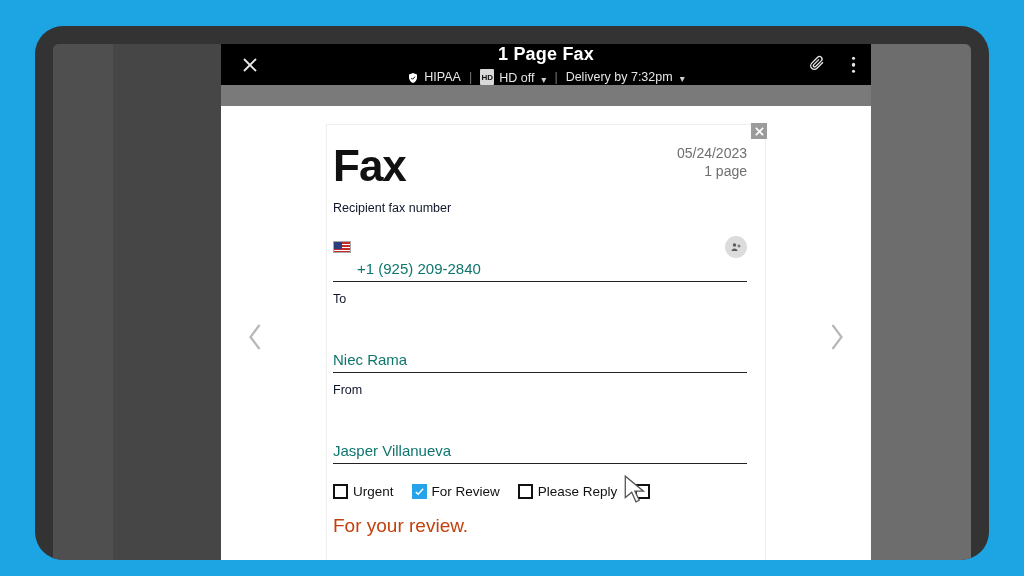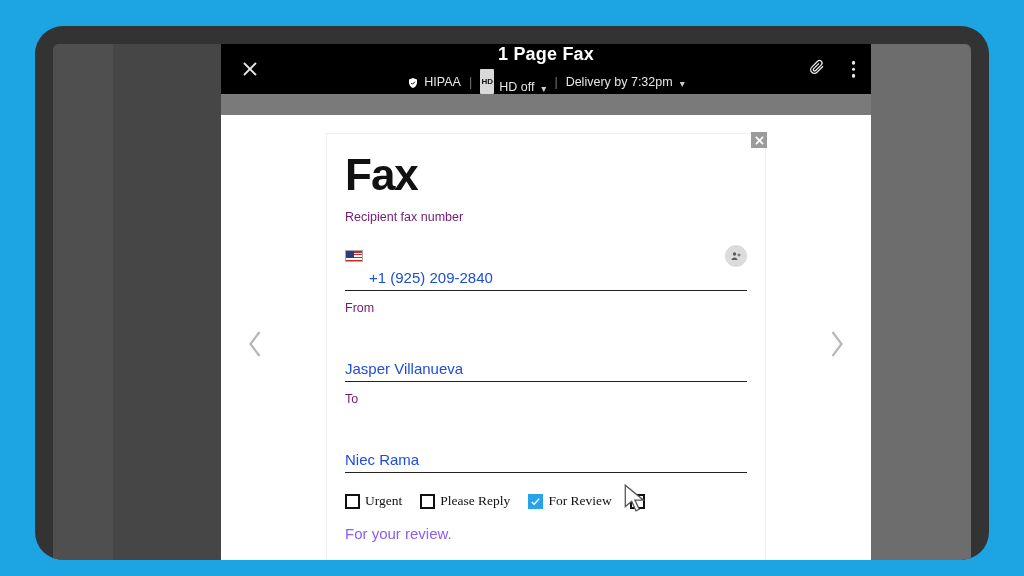--- a/index.html
+++ b/index.html
@@ -15,59 +15,59 @@
 
     .modal { position: absolute; left: 168px; top: 0; right: 100px; bottom: 0; display: flex; flex-direction: column; gap: 21px; }
     .modal-header { background: #000; color: #fff; height: 70px; position: relative; display: flex; flex-direction: column; align-items: center; justify-content: center; }
     .modal-title { font-size: 18px; font-weight: 600; letter-spacing: 0.2px; }
     .modal-subbar { display: flex; align-items: center; gap: 8px; font-size: 12.5px; color: #e6e6e6; margin-top: 4px; }
     .sep { color: #777; }
     .pill { display: inline-flex; align-items: flex-end; gap: 5px; }
     .chev { font-size: 10px; margin-left: 2px; color: #cfcfcf; }
     .shield { display: inline-block; width: 12px; height: 12px; position: relative; }
     .shield svg { width: 12px; height: 12px; }
-    .hdchip { display: inline-flex; align-items: center; justify-content: center; width: 14px; height: 25px; background: #d9d9d9; color: #111; font-size: 8px; font-weight: 700; border-radius: 1px; }
+    .hdchip { display: inline-flex; align-items: center; justify-content: center; width: 14px; height: 16px; background: #d9d9d9; color: #111; font-size: 8px; font-weight: 700; border-radius: 1px; }
 
     .close-x { position: absolute; left: 18px; top: 50%; transform: translateY(-50%); width: 22px; height: 22px; color: #e6e6e6; cursor: pointer; display: flex; align-items: center; justify-content: center; }
     .close-x svg { width: 18px; height: 18px; }
     .clip { position: absolute; right: 46px; top: 50%; transform: translateY(-50%); color: #e6e6e6; cursor: pointer; }
     .clip svg { width: 16px; height: 18px; }
     .kebab { position: absolute; right: 16px; top: 50%; transform: translateY(-50%); color: #e6e6e6; cursor: pointer; display: flex; flex-direction: column; gap: 3px; align-items: center; justify-content: center; }
     .kebab span { width: 3.5px; height: 3.5px; background: #e6e6e6; border-radius: 50%; display: block; }
 
     .modal-body { flex: 1; background: #fff; position: relative; display: flex; align-items: flex-start; justify-content: center; }
 
     .navarrow { position: absolute; top: 50%; transform: translateY(-50%); width: 32px; height: 48px; color: #b8b8b8; cursor: pointer; display: flex; align-items: center; justify-content: center; }
     .navarrow.left { left: 18px; }
     .navarrow.right { right: 18px; }
     .navarrow svg { width: 18px; height: 30px; }
 
-    .page { width: 440px; background: #fff; margin-top: 18px; position: relative; padding: 16px 18px 30px 18px; border: 1px solid #eee; }
+    .page { width: 440px; background: #fff; margin-top: 18px; position: relative; padding: 16px 18px 30px 6px; border: 1px solid #eee; }
     .page-close { position: absolute; right: -2px; top: -2px; width: 16px; height: 16px; background: #9b9b9b; color: #fff; display: flex; align-items: center; justify-content: center; font-size: 11px; cursor: pointer; }
 
     .fax-head { display: flex; justify-content: space-between; align-items: flex-start; }
     .fax-title { font-size: 44px; font-weight: 900; letter-spacing: -1px; color: #111; }
     .fax-meta { text-align: right; color: #6f6f6f; font-size: 14px; line-height: 1.25; margin-top: 4px; }
 
     .field { margin-top: 10px; }
-    .field-label { font-size: 12.5px; color: #701a75; margin-bottom: 1px; }
+    .field-label { font-size: 12.5px; color: #0f172a; margin-bottom: 1px; }
     .field-row { display: flex; align-items: center; border-bottom: 1.5px solid #222; padding-bottom: 4px; gap: 6px; }
-    .field-value { font-size: 15px; color: #1d4ed8; flex: 1; margin-top: 44px; }
+    .field-value { font-size: 15px; color: #0f766e; flex: 1; margin-top: 44px; }
     .flag { width: 18px; height: 12px; display: inline-block; position: relative; background: linear-gradient(#c32b2b 0 15%, #fff 15% 30%, #c32b2b 30% 45%, #fff 45% 60%, #c32b2b 60% 75%, #fff 75% 90%, #c32b2b 90% 100%); border: 0.5px solid #aaa; }
     .flag::before { content: ''; position: absolute; left: 0; top: 0; width: 8px; height: 7px; background: #2a3d7c; }
     .contact-chip { width: 22px; height: 22px; border-radius: 50%; background: #dcdcdc; display: flex; align-items: center; justify-content: center; cursor: pointer; }
     .contact-chip svg { width: 12px; height: 12px; fill: #5c5c5c; }
 
     .checks { display: flex; gap: 18px; margin-top: 20px; font-size: 13.5px; color: #111; }
-    .chk { display: flex; align-items: center; gap: 5px; cursor: pointer; font-family: Liberation Serif, serif; }
+    .chk { display: flex; align-items: flex-start; gap: 5px; cursor: pointer; }
     .chk .box { width: 15px; height: 15px; border: 2px solid #111; display: inline-flex; align-items: center; justify-content: center; }
     .chk.checked .box { background: #27a3ea; border-color: #27a3ea; }
     .chk.checked .box svg { width: 11px; height: 11px; stroke: #fff; stroke-width: 3; fill: none; }
 
-    .body-text { margin-top: 16px; font-size: 15px; color: #8b5cf6; }
+    .body-text { margin-top: 16px; font-size: 19px; color: #c2410c; }
 
     .cursor-arrow { position: absolute; width: 26px; height: 30px; pointer-events: none; }
   </style>
 </head>
 <body>
 
 <div class="outer-bg">
   <div class="rounded-window">
     <div class="inner-bg">
       <div class="dim-left"></div>
@@ -132,70 +132,74 @@
           <div class="page">
             <div class="page-close">
               <svg viewBox="0 0 10 10" width="9" height="9" stroke="#fff" stroke-width="1.8">
                   <line x1="1" y1="1" x2="9" y2="9"></line>
                   <line x1="9" y1="1" x2="1" y2="9"></line>
                 </svg>
             </div>
 
             <div class="fax-head">
               <div class="fax-title">Fax</div>
+              <div class="fax-meta">
+                <div>05/24/2023</div>
+                <div>1 page</div>
+              </div>
             </div>
 
             <div class="field">
               <div class="field-label">Recipient fax number</div>
               <div class="field-row">
                 <span class="flag"></span>
                 <span class="field-value">+1 (925) 209-2840</span>
                 <span class="contact-chip">
                   <svg viewBox="0 0 24 24">
                       <circle cx="9" cy="8" r="3.5"></circle>
                       <path d="M3 20 c0-3.3 3.1-5 6-5 s6 1.7 6 5 Z"></path>
                       <path d="M18 7 v6 M15 10 h6" stroke="#5c5c5c" stroke-width="2"></path>
                     </svg>
                 </span>
               </div>
             </div>
 
             <div class="field">
+              <div class="field-label">To</div>
+              <div class="field-row">
+                <span class="field-value">Niec Rama</span>
+              </div>
+            </div>
+
+            <div class="field">
               <div class="field-label">From</div>
               <div class="field-row">
                 <span class="field-value">Jasper Villanueva</span>
-              </div>
-            </div>
-
-            <div class="field">
-              <div class="field-label">To</div>
-              <div class="field-row">
-                <span class="field-value">Niec Rama</span>
               </div>
             </div>
 
             <div class="field">
             </div>
 
             <div class="checks">
               <label class="chk">
                   <span class="box"></span>
                   <span>Urgent</span>
-                </label>
-              <label class="chk">
-                  <span class="box"></span>
-                  <span>Please Reply</span>
                 </label>
               <label class="chk checked">
                   <span class="box">
                     <svg viewBox="0 0 24 24">
                       <polyline points="4,13 9,18 20,6"></polyline>
                     </svg>
                   </span>
                   <span>For Review</span>
+                </label>
+              <label class="chk">
+                  <span class="box"></span>
+                  <span>Please Reply</span>
                 </label>
               <label class="chk">
                   <span class="box"></span>
                 </label>
             </div>
 
             <div class="body-text">For your review.</div>
           </div>
 
           <svg class="cursor-arrow" style="left:402px; top:368px;" viewBox="0 0 24 28">

